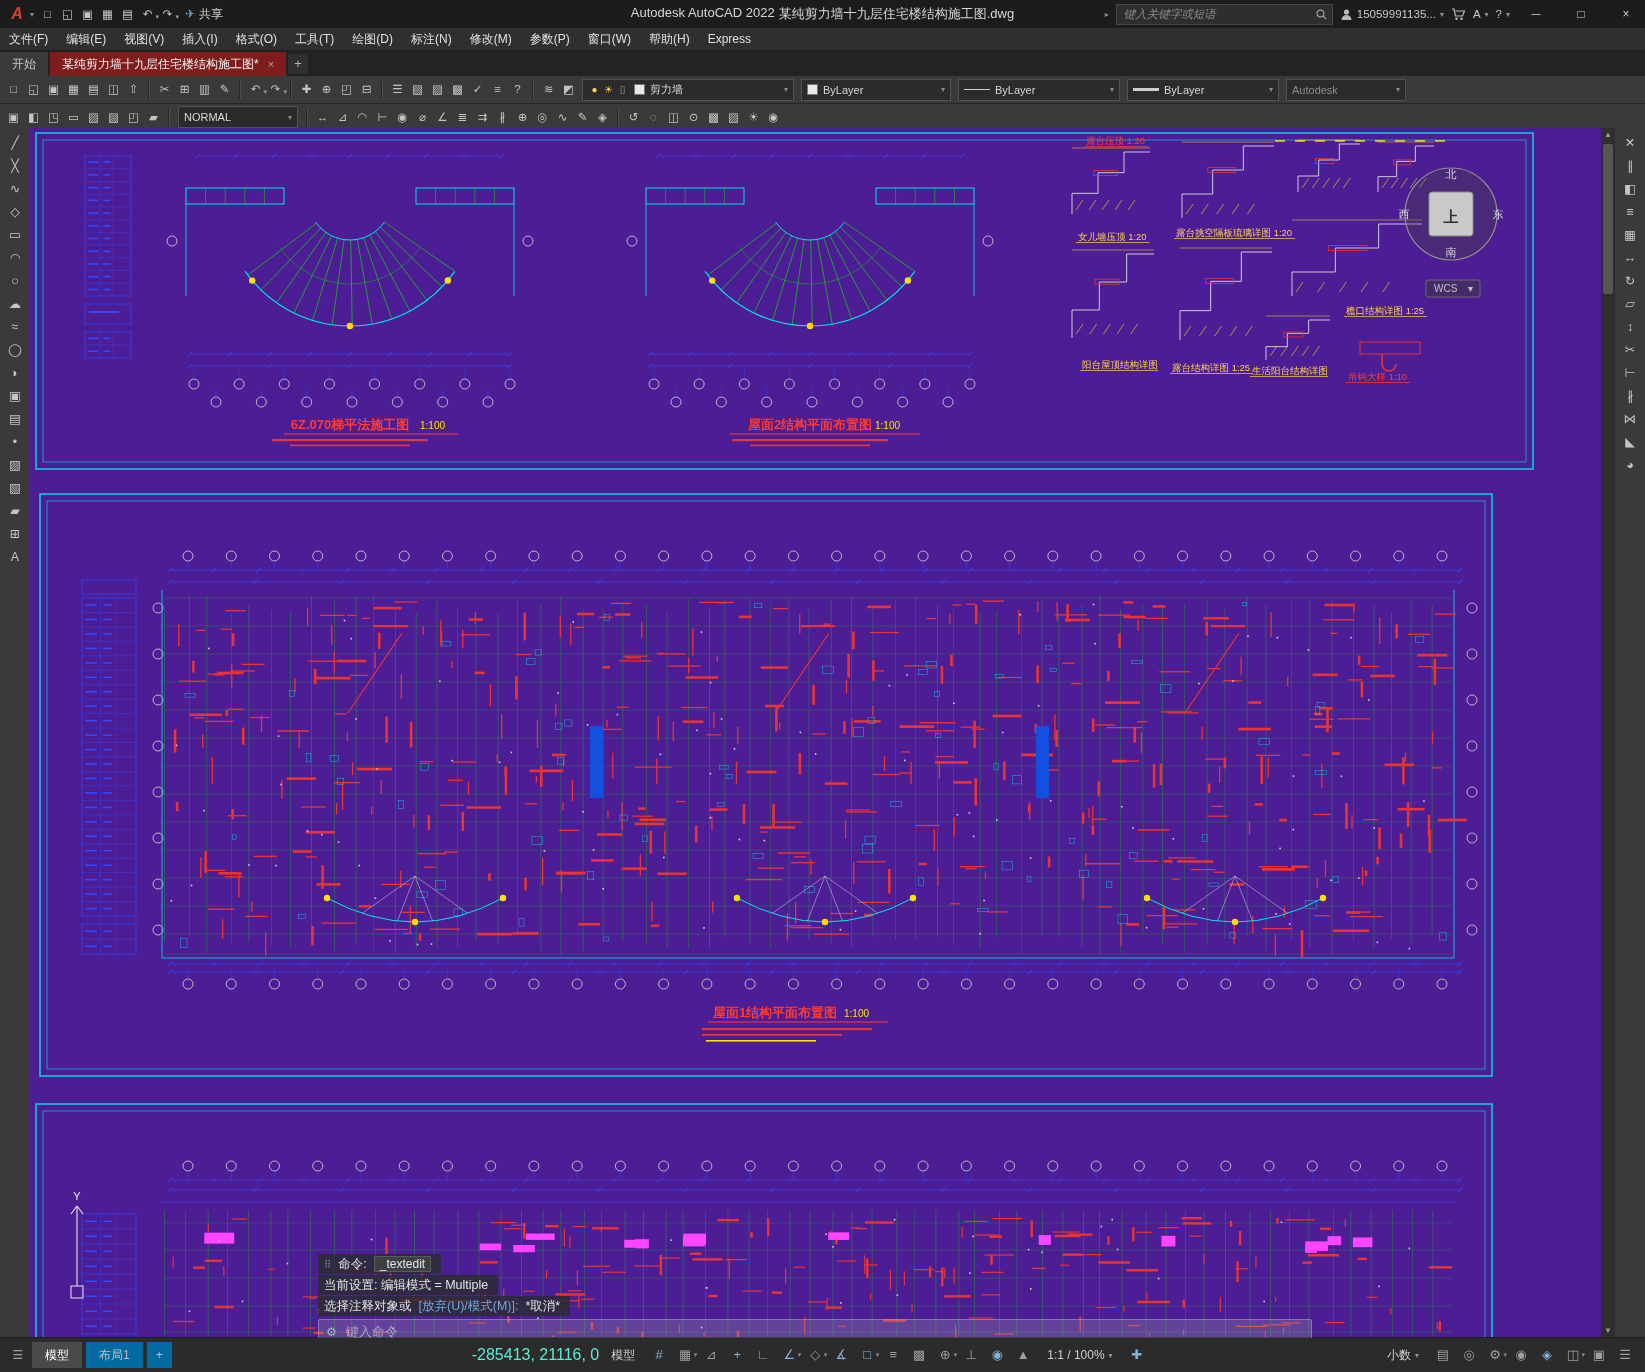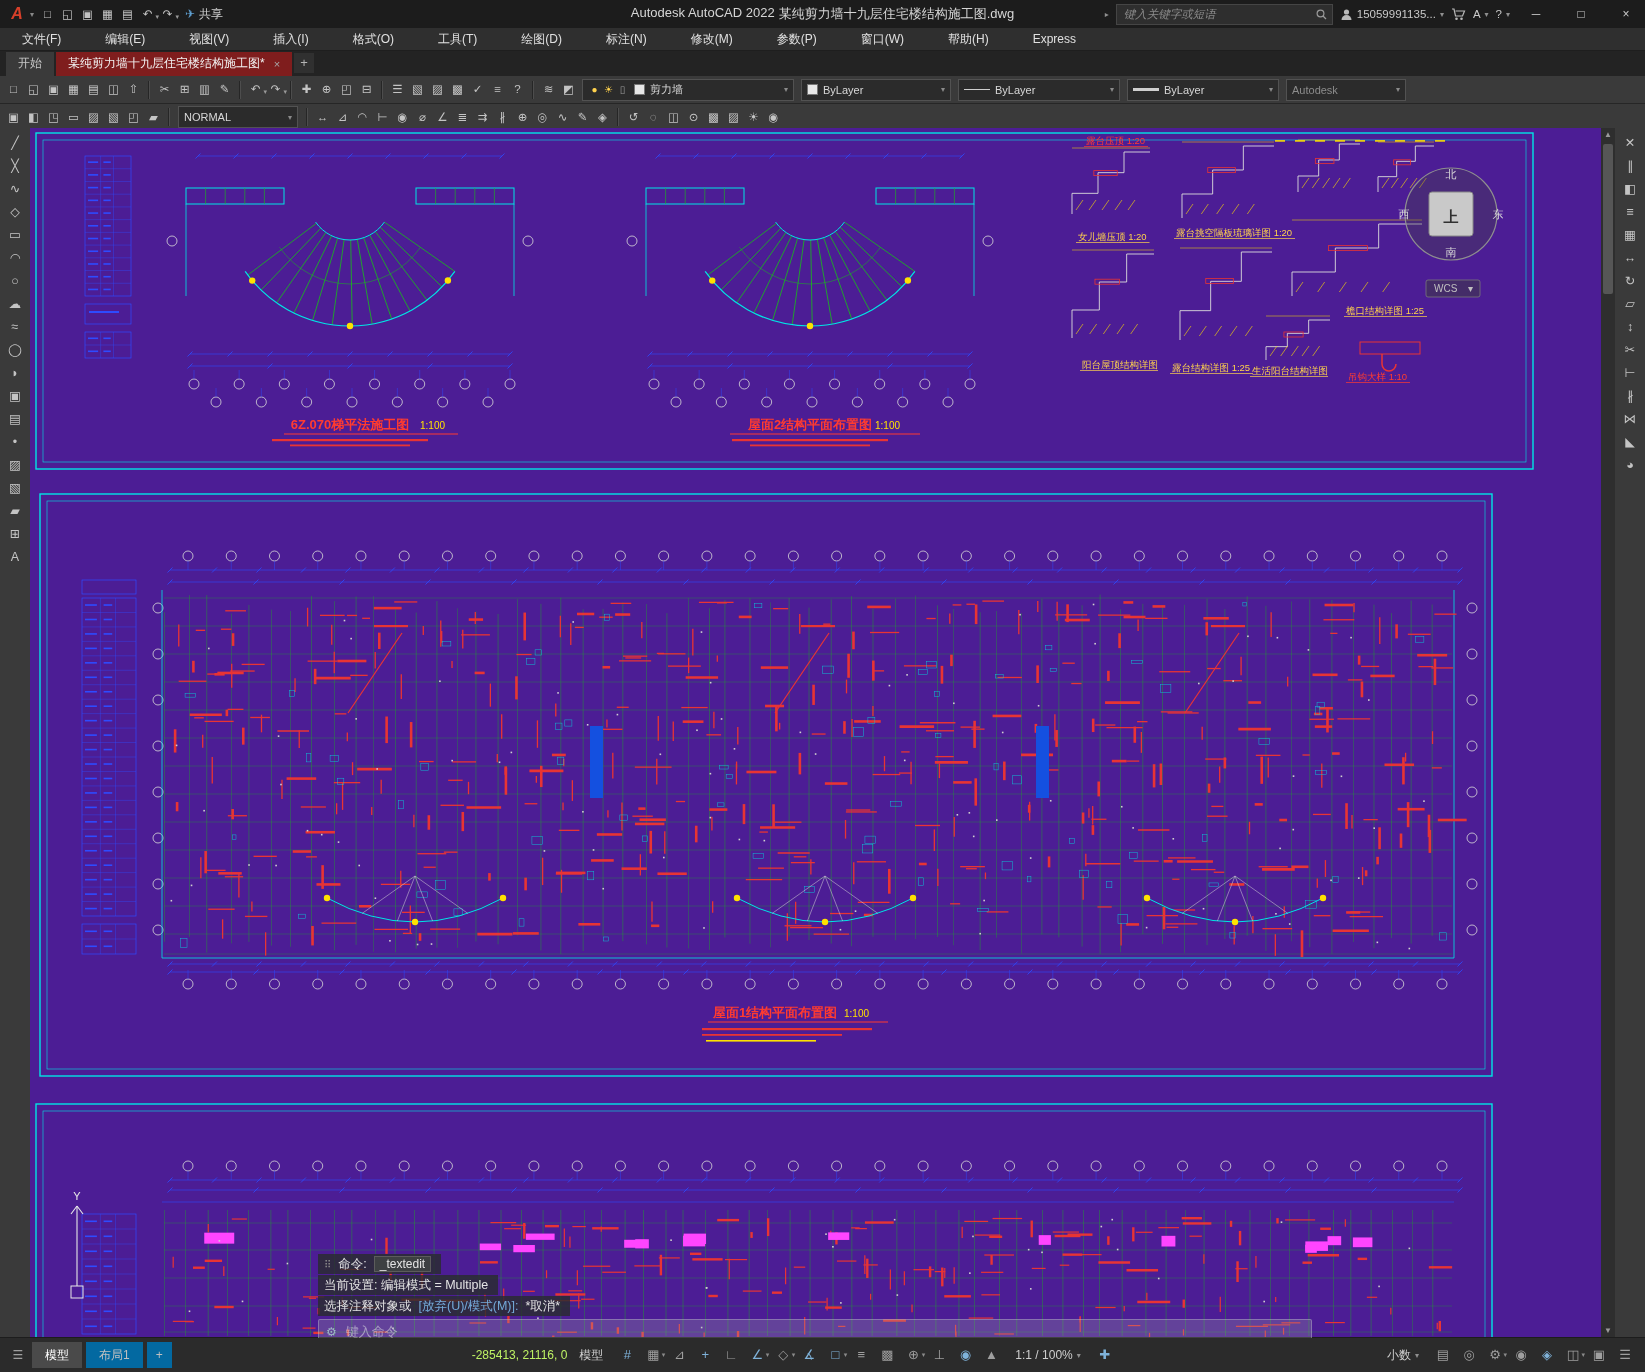--- a/index.html
+++ b/index.html
@@ -15,22 +15,22 @@
   .tb-title{position:absolute;left:50%;transform:translateX(-50%);font-size:13px;color:#d6d6d6;white-space:nowrap;display:flex;gap:4px}
   .tb-right{margin-left:auto;display:flex;align-items:center;gap:7px}
   .search{display:flex;align-items:center;width:205px;height:19px;background:#2e2e2e;border:1px solid #454545;padding:0 5px;gap:4px}
   .search input{flex:1;background:none;border:none;outline:none;color:#ccc;font-size:11.5px;font-style:italic;min-width:0}
   .search input::placeholder{color:#8a8a8a;font-style:italic}
   .acct{display:flex;align-items:center;gap:4px;font-size:11.5px;color:#c9c9c9}
   .caret-s{font-size:8px;color:#8f8f8f}
   .win-btn{width:38px;height:28px;text-align:center;line-height:28px;color:#c9c9c9;font-size:12px}
   
   .menubar{height:22px;background:#2f2f2f;display:flex;align-items:center;font-size:12px;border-bottom:1px solid #1e1e1e}
-  .menu-item{padding:0 22px;height:22px;line-height:22px;color:#e0e0e0}
-  .filetabs{height:25px;background:#232323;display:flex;align-items:center;padding-left:6px;gap:2px}
+  .menu-item{padding:0 9px;height:22px;line-height:22px;color:#e0e0e0}
+  .filetabs{height:25px;background:#232323;display:flex;align-items:flex-end;padding-left:0;gap:2px}
   .ftab{height:24px;display:flex;align-items:center;padding:0 12px;font-size:12px;background:#3a3a3a;color:#c7c7c7}
   .ftab.active{background:#7f1d1d;color:#f2f2f2}
   .ftab .close{margin-left:9px;color:#a8a8a8;font-size:11px}
   .ftab-plus{width:20px;height:20px;line-height:20px;text-align:center;color:#b5b5b5;background:#303030;margin-bottom:2px;font-size:13px}
   
   .toolbar{height:27px;background:#3a3a3a;display:flex;align-items:center;padding:0 4px;border-bottom:1px solid #262626;gap:1px}
   .toolbar2{height:26px}
   .ticons{display:flex;align-items:center;gap:1px}
   .ticons.sm .tb-icon{width:13px;font-size:10px}
   .tsep{width:1px;height:18px;background:#262626;border-right:1px solid #4d4d4d;margin:0 4px;flex:0 0 auto}
@@ -73,21 +73,21 @@
   .cmd-input{margin-top:3px;display:flex;align-items:center;width:978px;height:23px;background:rgba(160,165,170,.28);border:1px solid rgba(205,210,215,.35);border-radius:2px;padding:0 7px;gap:7px}
   .cmd-input .tool{color:#9fb6c6;font-size:12px}
   .cmd-input input{flex:1;background:transparent;border:none;outline:none;color:#f0f0f0;font-size:13px}
   .cmd-input input::placeholder{color:rgba(225,228,230,.55)}
   
   .statusbar{position:absolute;left:0;right:0;bottom:0;height:34px;background:#2b2b2b;border-top:1px solid #1d1d1d;display:flex;align-items:center;font-size:12px;padding:0 8px;gap:4px}
   .mtab{padding:0 13px;height:26px;line-height:26px;background:#0369a1;color:#c0c0c0}
   .mtab.active{background:#4a4a4a;color:#fff}
   .mtab.plus{padding:0 9px}
   .sb-menu{width:20px;text-align:center;color:#9f9f9f;font-size:12px}
-  .sb-coords{margin-left:296px;color:#bef264;font-size:12px;white-space:nowrap}
+  .sb-coords{margin-left:296px;color:#5eead4;font-size:16px;white-space:nowrap}
   .sb-chip{display:flex;align-items:center;gap:4px;padding:0 8px;height:24px;color:#cfcfcf;white-space:nowrap}
   .sb-chip .cc{font-size:8px;color:#8f8f8f}
   .sb-icons{display:flex;gap:2px;align-items:center}
   .st-icon{width:24px;height:24px;line-height:24px;text-align:center;font-size:13px;color:#9f9f9f;position:relative}
   .st-icon.on{color:#7fb2d9}
   .st-icon .c{position:absolute;right:0;bottom:0;font-size:7px;color:#8a8a8a}
   .push{margin-left:auto}
 </style>
 </head>
 <body>

